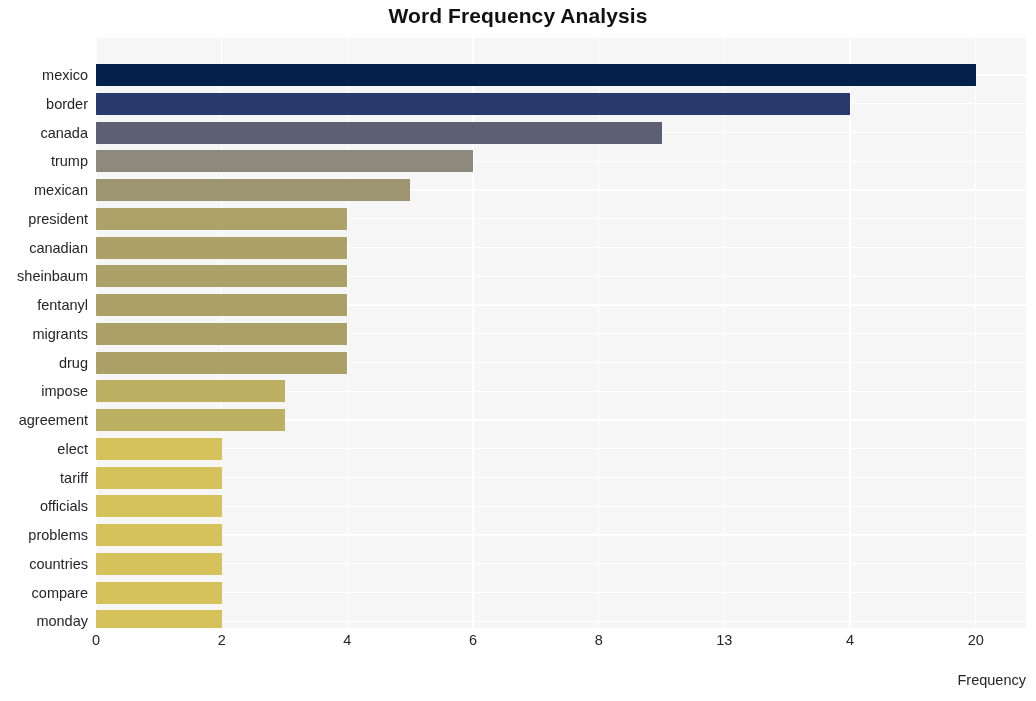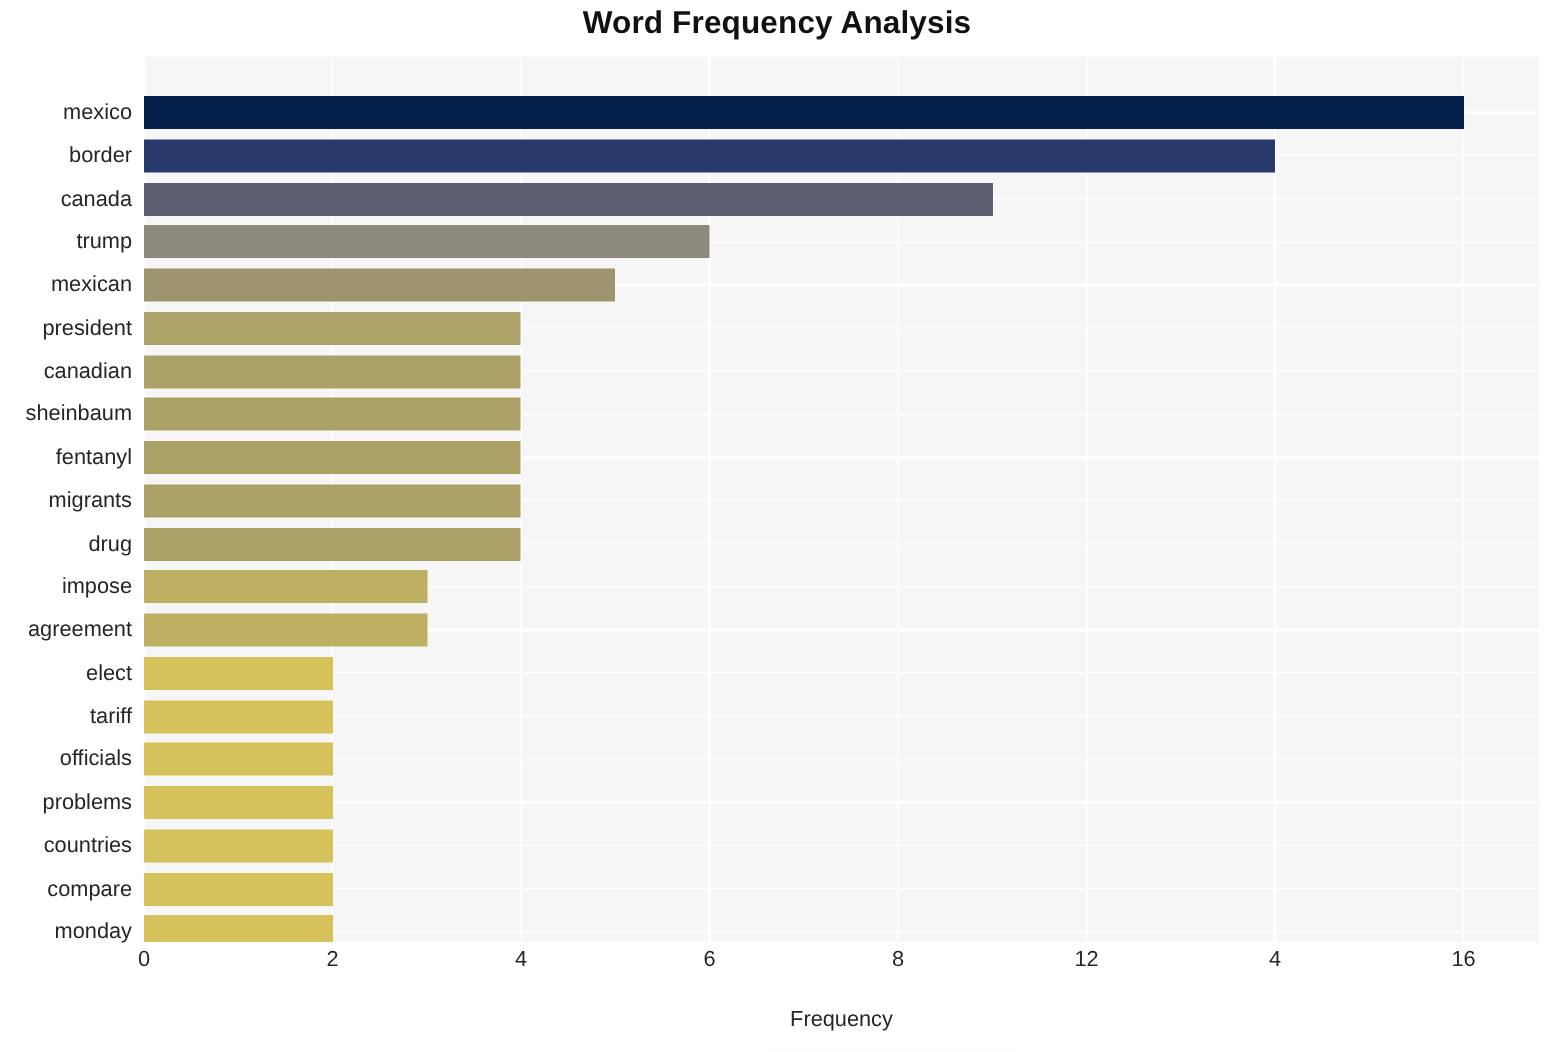--- a/index.html
+++ b/index.html
@@ -106,21 +106,21 @@
     text-align: center;
     font-size: 14.5px;
     color: #262626;
   }
 
   #xlabel {
     position: absolute;
     left: 96px;
     top: 672px;
     width: 930px;
-    text-align: center;
+    text-align: right;
     font-size: 14.5px;
     color: #262626;
   }
 </style>
 </head>
 <body>
 
 <div id="figure">
 
   <div id="chart-title">Word Frequency Analysis</div>
@@ -204,20 +204,20 @@
       <div class="ytick" style="top: 547.544px;">compare</div>
       <div class="ytick" style="top: 576.296px;">monday</div>
     </div>
 
   <div id="xtick-layer">
       <div class="xtick" style="left: 96px;">0</div>
       <div class="xtick" style="left: 221.676px;">2</div>
       <div class="xtick" style="left: 347.351px;">4</div>
       <div class="xtick" style="left: 473.027px;">6</div>
       <div class="xtick" style="left: 598.703px;">8</div>
-      <div class="xtick" style="left: 724.378px;">12</div>
+      <div class="xtick" style="left: 724.378px;">13</div>
       <div class="xtick" style="left: 850.054px;">4</div>
-      <div class="xtick" style="left: 975.73px;">16</div>
+      <div class="xtick" style="left: 975.73px;">20</div>
     </div>
 
   <div id="xlabel">Frequency</div>
 
 </div>
 
 </body></html>

